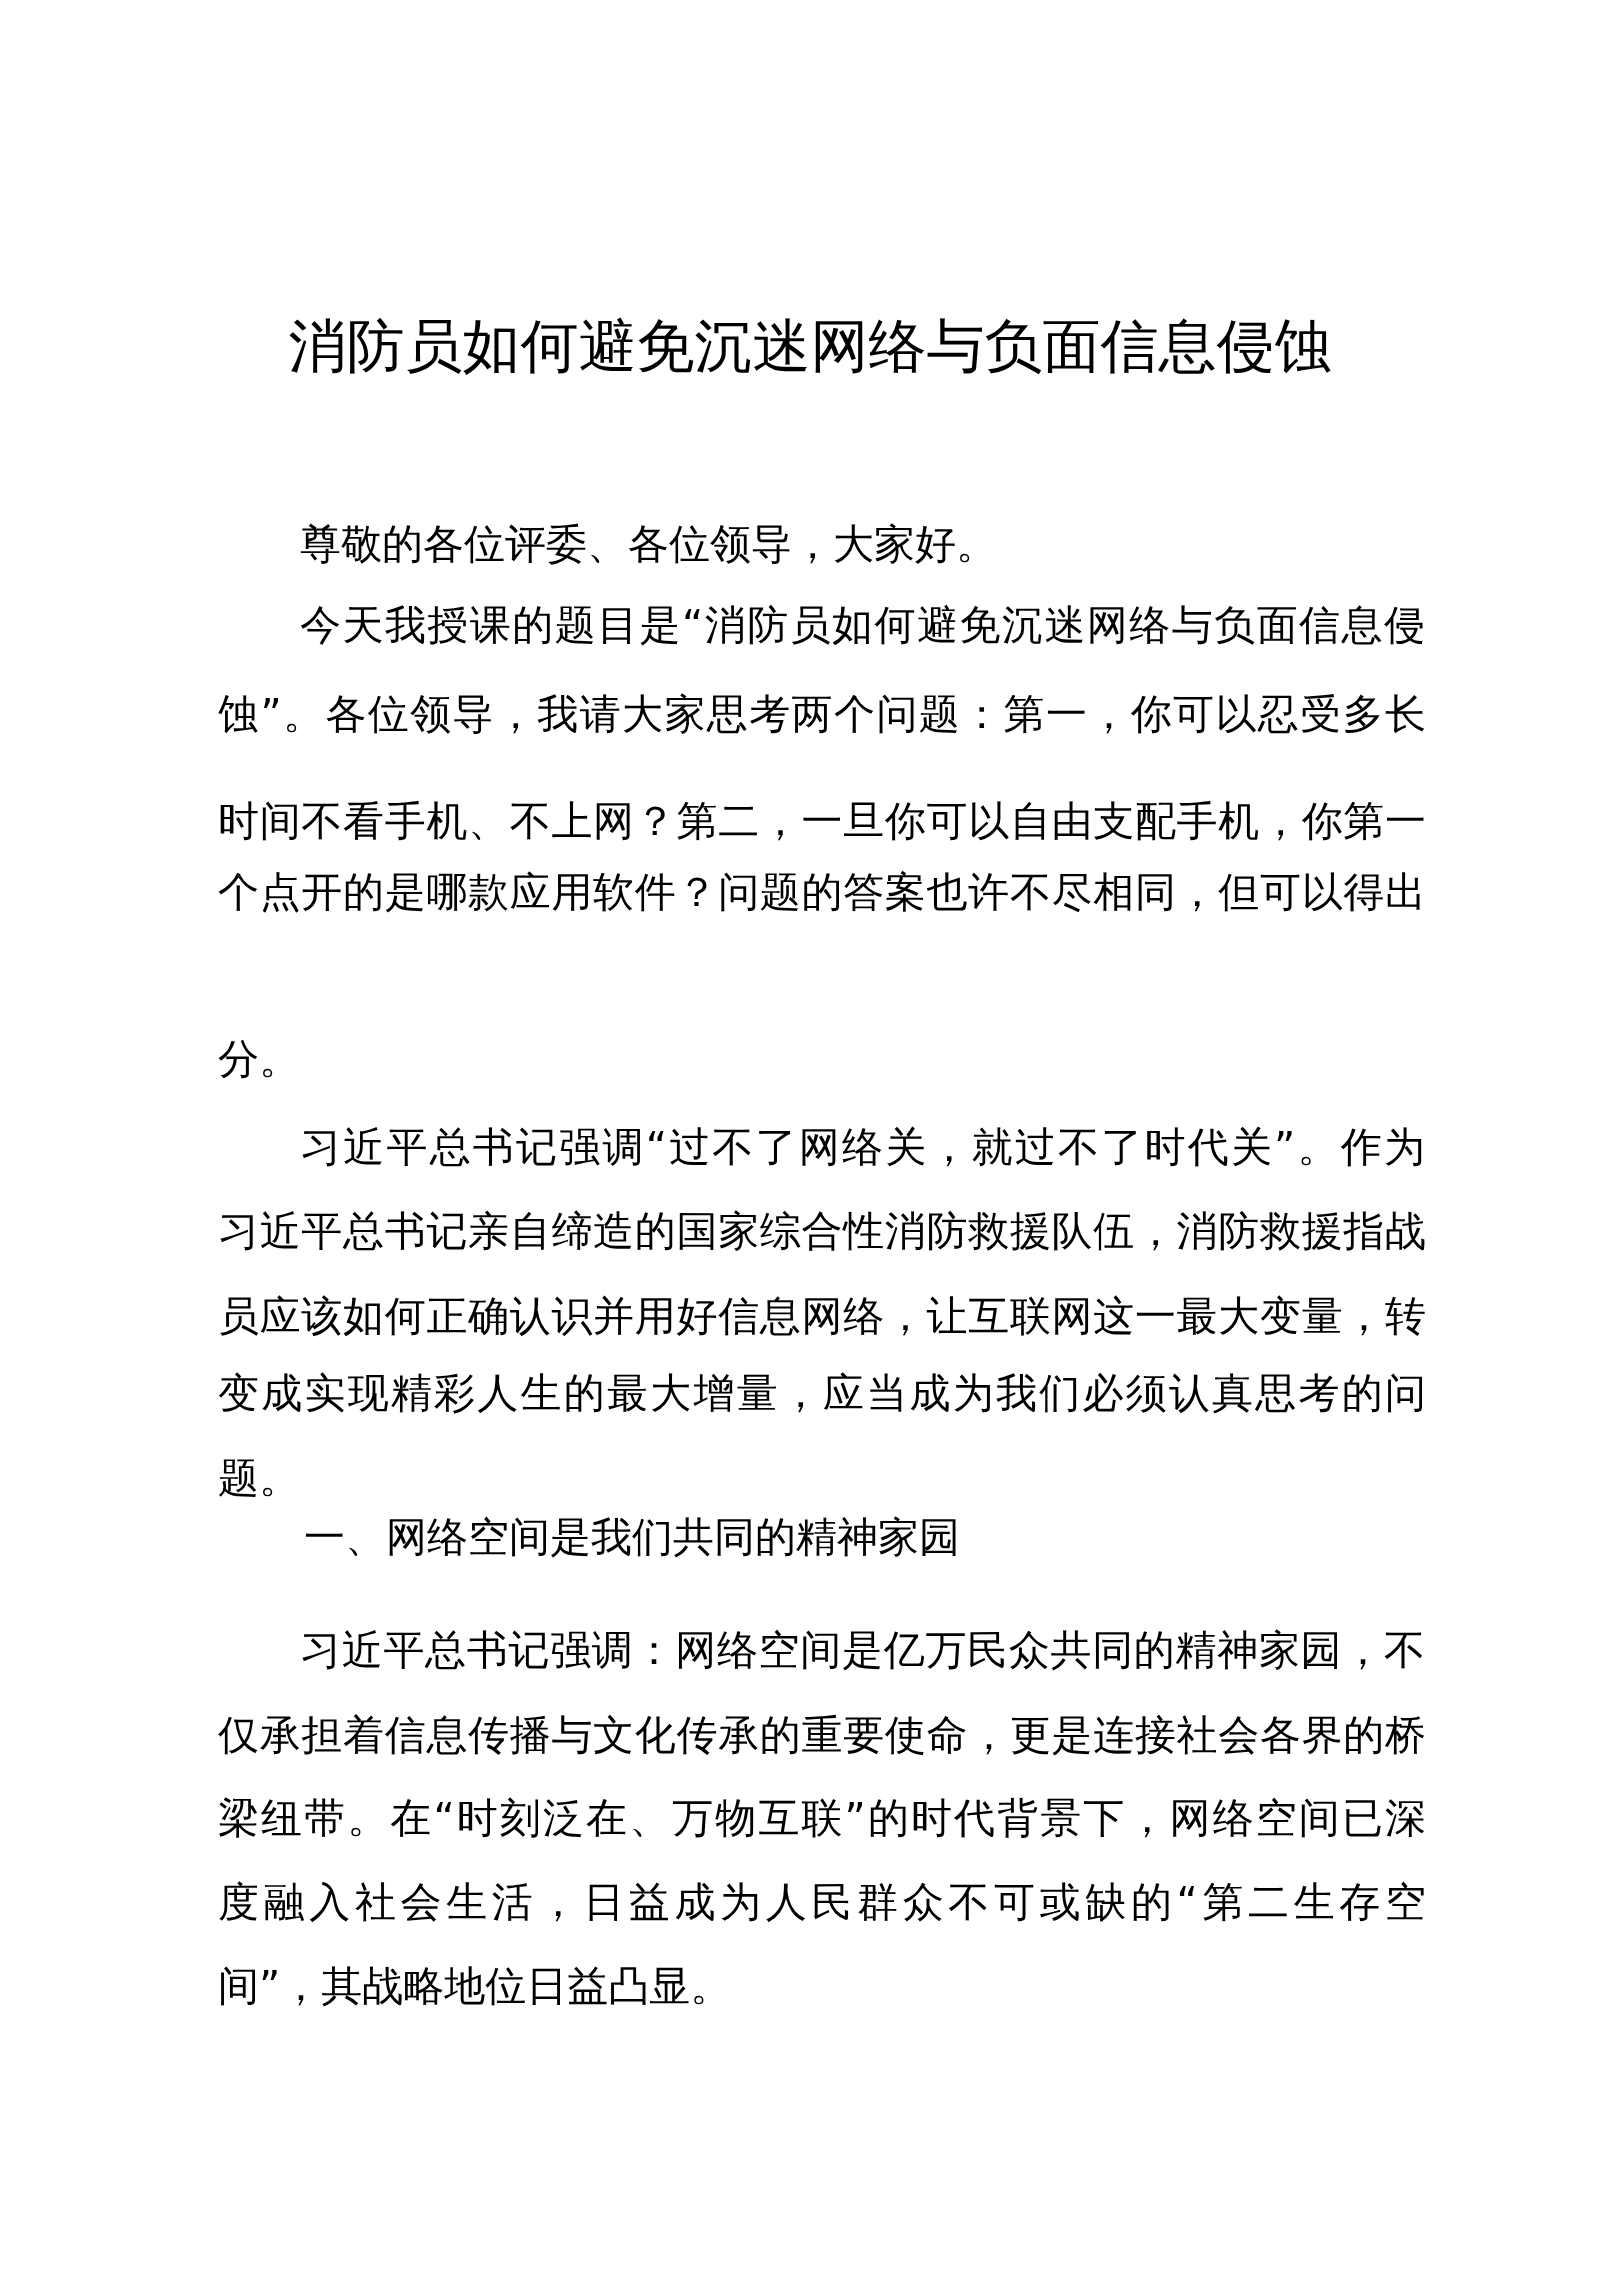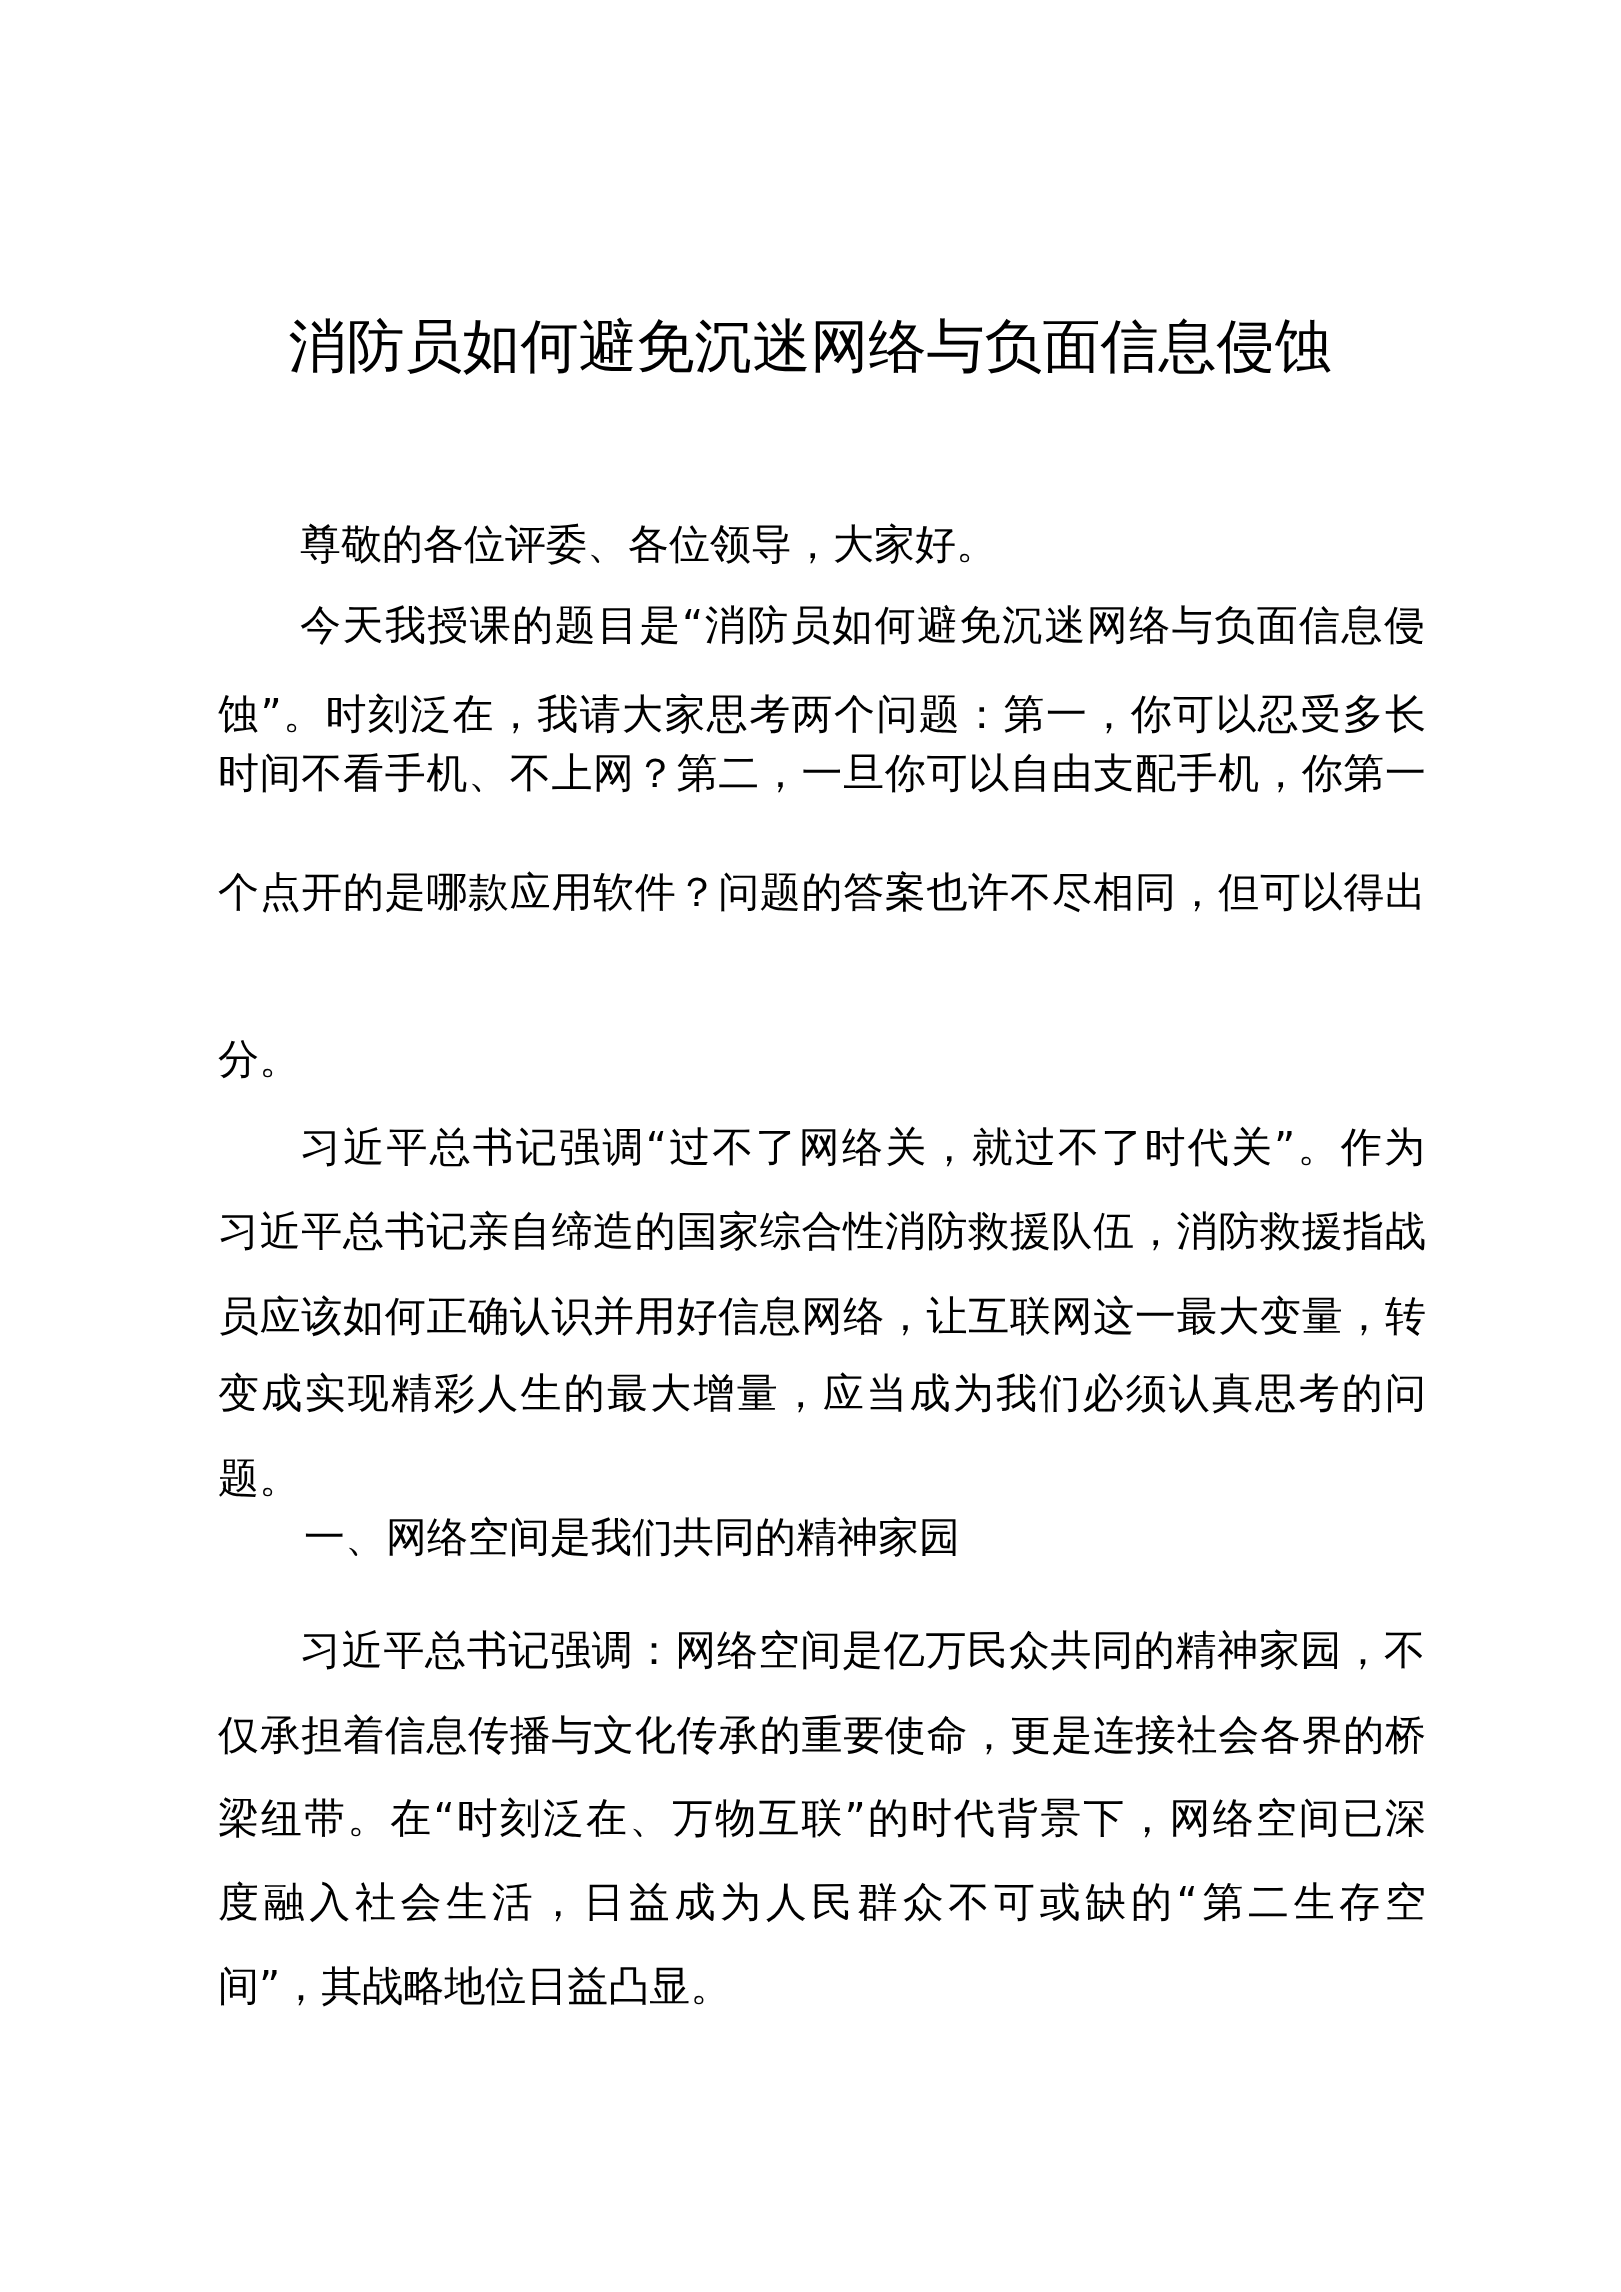--- a/index.html
+++ b/index.html
@@ -16,22 +16,22 @@
 </style>
 </head>
 <body>
 
 <div class="page">
   <div class="title">消防员如何避免沉迷网络与负面信息侵蚀</div>
 
   <div class="line indent last" style="top:495px;">尊敬的各位评委、各位领导，大家好。</div>
 
   <div class="line indent" style="top:576px;">今天我授课的题目是“消防员如何避免沉迷网络与负面信息侵</div>
-  <div class="line" style="top:665px;">蚀”。时刻泛在，我请大家思考两个问题：第一，你可以忍受多长</div>
-  <div class="line" style="top:724px;">时间不看手机、不上网？第二，一旦你可以自由支配手机，你第一</div>
+  <div class="line" style="top:665px;">蚀”。各位领导，我请大家思考两个问题：第一，你可以忍受多长</div>
+  <div class="line" style="top:772px;">时间不看手机、不上网？第二，一旦你可以自由支配手机，你第一</div>
   <div class="line" style="top:843px;">个点开的是哪款应用软件？问题的答案也许不尽相同，但可以得出</div>
   <div class="line last" style="top:1010px;">分。</div>
 
   <div class="line indent" style="top:1098px;">习近平总书记强调“过不了网络关，就过不了时代关”。作为</div>
   <div class="line" style="top:1182px;">习近平总书记亲自缔造的国家综合性消防救援队伍，消防救援指战</div>
   <div class="line" style="top:1267px;">员应该如何正确认识并用好信息网络，让互联网这一最大变量，转</div>
   <div class="line" style="top:1344px;">变成实现精彩人生的最大增量，应当成为我们必须认真思考的问</div>
   <div class="line last" style="top:1429px;">题。</div>
 
   <div class="heading" style="top:1514px;">一、网络空间是我们共同的精神家园</div>

